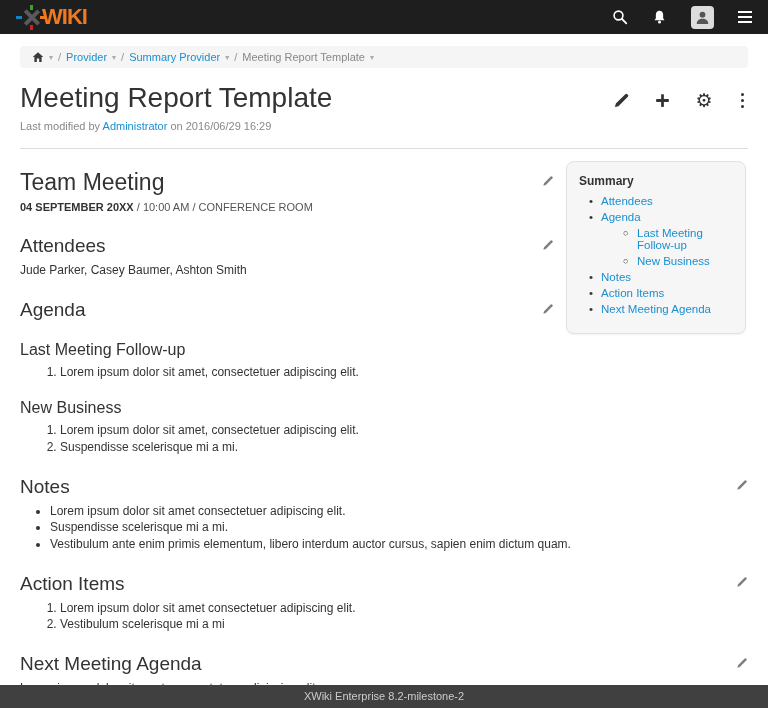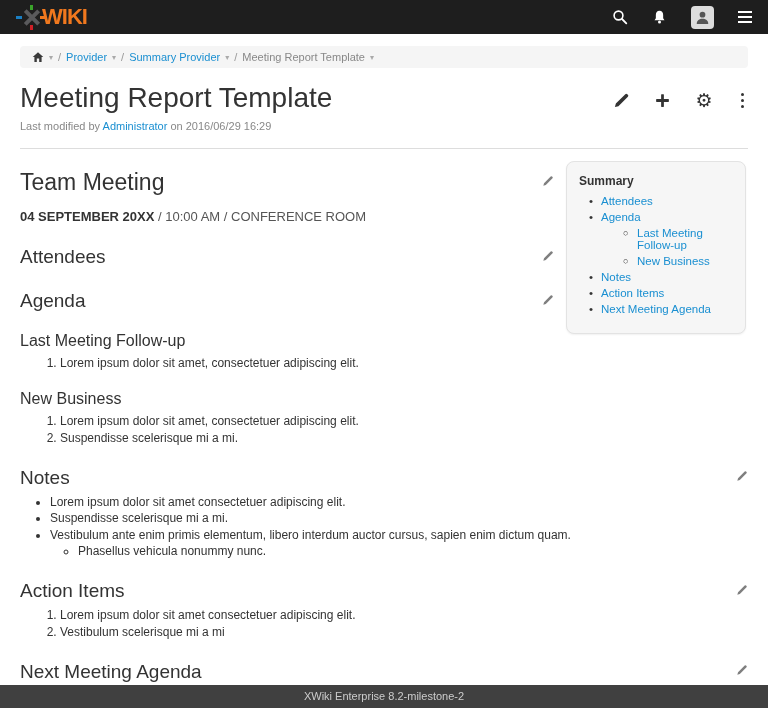--- a/index.html
+++ b/index.html
@@ -49,21 +49,21 @@
   .content { margin:0 20px; position:relative; padding-top:12px; font-size:12px; }
   .hrow { display:flex; justify-content:space-between; align-items:center; }
   .hrow.narrow { width:534px; }
   h1.doc { font-size:23px; font-weight:400; color:#333; }
   h2.doc { font-size:19px; font-weight:400; color:#333; }
   h3.doc { font-size:16px; font-weight:400; color:#333; }
   .sec1 { margin-top:8px; }
   .sec2 { margin-top:22px; }
   .sec3 { margin-top:20px; }
   .pencil-sm { cursor:pointer; opacity:.75; }
-  .date-line { margin-top:13px; font-size:13px; }
+  .date-line { margin-top:5px; font-size:11px; }
   .date-bold { font-weight:bold; color:#333; }
   .date-rest { color:#555; }
   .ptext { margin-top:6px; color:#333; }
   ol.doc { margin:6px 0 0; padding-left:40px; }
   ul.doc { margin:6px 0 0; padding-left:30px; list-style:disc; }
   ul.doc ul { margin:2px 0 0; padding-left:28px; list-style:circle; }
   ol.doc li, ul.doc li { margin:2.5px 0; color:#333; }
   
   .summary-box { position:absolute; top:12px; right:2px; width:180px;
                  background:#f6f6f6; border:1px solid #e3e3e3; border-radius:8px;
@@ -201,20 +201,21 @@
   </div>
 
   <div class="hrow narrow sec2">
     <h2 class="doc">Attendees</h2>
     <span class="pencil-sm">
       <svg width="12" height="12" viewBox="0 0 16 16">
           <path d="M1.8 14.2 L2.7 10.9 L11.6 2 A1.25 1.25 0 0 1 13.4 2 L14 2.6 A1.25 1.25 0 0 1 14 4.4 L5.1 13.3 L1.8 14.2 Z" fill="#555"></path>
         </svg>
     </span>
   </div>
+  <p class="ptext">Jude Parker, Casey Baumer, Ashton Smith</p>
 
   <div class="hrow narrow sec2">
     <h2 class="doc">Agenda</h2>
     <span class="pencil-sm">
       <svg width="12" height="12" viewBox="0 0 16 16">
           <path d="M1.8 14.2 L2.7 10.9 L11.6 2 A1.25 1.25 0 0 1 13.4 2 L14 2.6 A1.25 1.25 0 0 1 14 4.4 L5.1 13.3 L1.8 14.2 Z" fill="#555"></path>
         </svg>
     </span>
   </div>
 
@@ -234,23 +235,20 @@
     <span class="pencil-sm">
       <svg width="12" height="12" viewBox="0 0 16 16">
           <path d="M1.8 14.2 L2.7 10.9 L11.6 2 A1.25 1.25 0 0 1 13.4 2 L14 2.6 A1.25 1.25 0 0 1 14 4.4 L5.1 13.3 L1.8 14.2 Z" fill="#555"></path>
         </svg>
     </span>
   </div>
   <ul class="doc">
     <li>Lorem ipsum dolor sit amet consectetuer adipiscing elit.</li>
     <li>Suspendisse scelerisque mi a mi.</li>
     <li>Vestibulum ante enim primis elementum, libero interdum auctor cursus, sapien enim dictum quam.</li>
-    <ul>
-        <li>Phasellus vehicula nonummy nunc.</li>
-      </ul>
   </ul>
 
   <div class="hrow sec2">
     <h2 class="doc">Action Items</h2>
     <span class="pencil-sm">
       <svg width="12" height="12" viewBox="0 0 16 16">
           <path d="M1.8 14.2 L2.7 10.9 L11.6 2 A1.25 1.25 0 0 1 13.4 2 L14 2.6 A1.25 1.25 0 0 1 14 4.4 L5.1 13.3 L1.8 14.2 Z" fill="#555"></path>
         </svg>
     </span>
   </div>

